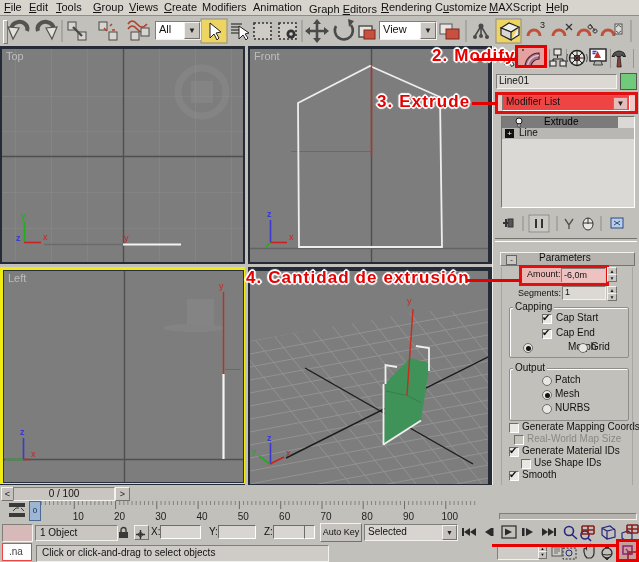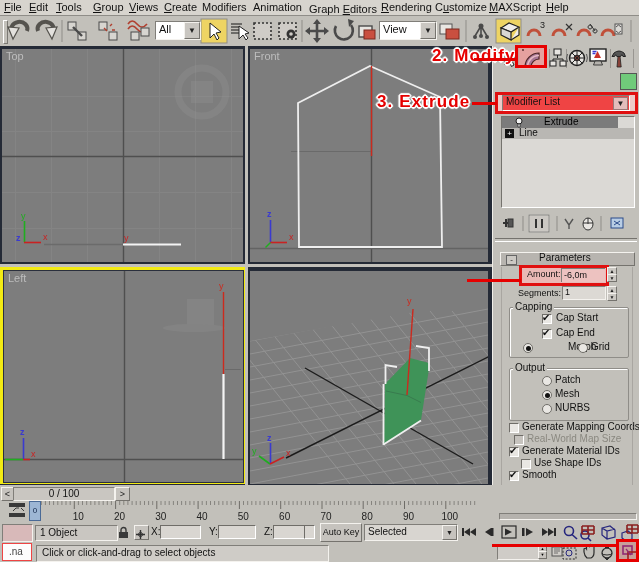--- a/index.html
+++ b/index.html
@@ -304,20 +304,23 @@
 
     <rect x="97" y="3" width="16" height="12" fill="#fff" stroke="#222" stroke-width="1.4"></rect>
     <path d="M 101 12 l 3.5 -7 l 3.5 7 Z" fill="#c9322a"></path>
     <path d="M 99.5 5.5 l 4 0 M 99.5 7.5 l 3 0" stroke="#3a3ad0" stroke-width="1.4"></path>
     <path d="M 102 15 l 6 0 l 1.5 4 l -9 0 Z" fill="#b5b2ad" stroke="#222" stroke-width="0.8"></path>
 
     <path d="M 121 7 q 5 -4 10 0 l 1.5 3.5 l -2.5 0 l -1.2 -1.8 l -1.2 1.8 l -3.7 0 l -1.2 -1.8 l -1.2 1.8 l -2.5 0 Z" fill="#555" stroke="#222"></path>
     <path d="M 125 10.5 l 2 0 l 1.2 10.5 l -4.2 0 Z" fill="#8a4238" stroke="#222" stroke-width="0.8"></path>
   </svg>
 
+  <div class="abs sunken" style="left:3px;top:28px;width:119px;height:13px;background:#dcd9d4;">
+    <div class="lbl" style="left:2px;top:0px;">Line01</div>
+  </div>
   <div class="abs" style="left:127px;top:27px;width:15px;height:15px;background:#70ca7a;border:1px solid #555;"></div>
 
   <div class="abs" style="left:2px;top:46px;width:137px;height:16px;border:3px solid #e01010;background:#eecac8;">
     <div class="abs" style="left:4px;top:0px;width:126px;height:14px;border-top:1px solid #807e79;border-left:1px solid #807e79;border-bottom:1px solid #fff;border-right:1px solid #fff;background:#ef4444;">
       <div class="lbl" style="left:3px;top:0px;">Modifier List</div>
       <div class="abs" style="right:1px;top:1px;width:13px;height:11px;background:#e3bdbb;border:1px solid #9a7876;text-align:center;font-size:8px;line-height:11px;color:#222;">▼</div>
     </div>
   </div>
 
   <div class="abs" style="left:8px;top:70px;width:132px;height:90px;background:#dbd9d5;border:1px solid #75736e;border-bottom-color:#fff;border-right-color:#fff;">
@@ -646,18 +649,19 @@
         <path d="M 4 5 h 6 M 4 7 h 6 M 4 9 h 4" stroke="#555" stroke-width="0.8"></path>
       </svg>
 </div>
 
 <div id="anns" class="abs" style="left:0;top:0;width:639px;height:562px;pointer-events:none;">
   <div class="ann" style="left:388px;top:46px;margin-left:44px;">2. Modify</div>
   <div class="annline" style="left:474px;top:58px;width:41px;"></div>
   <div class="annbox" style="left:515px;top:45px;width:26px;height:17px;background:rgba(225,40,40,0.22);"></div>
   <div class="ann" style="left:377px;top:92px;">3. Extrude</div>
   <div class="annline" style="left:472px;top:102px;width:25px;"></div>
+  <div class="ann" style="left:246px;top:268px;">4. Cantidad de extrusión</div>
   <div class="annline" style="left:467px;top:279px;width:54px;"></div>
   <div class="annline" style="left:492px;top:544px;width:125px;"></div>
   <div class="annbox" style="left:616px;top:539px;width:17px;height:17px;background:rgba(225,40,40,0.22);"></div>
 </div>
 
 </div>
 
 </body></html>

